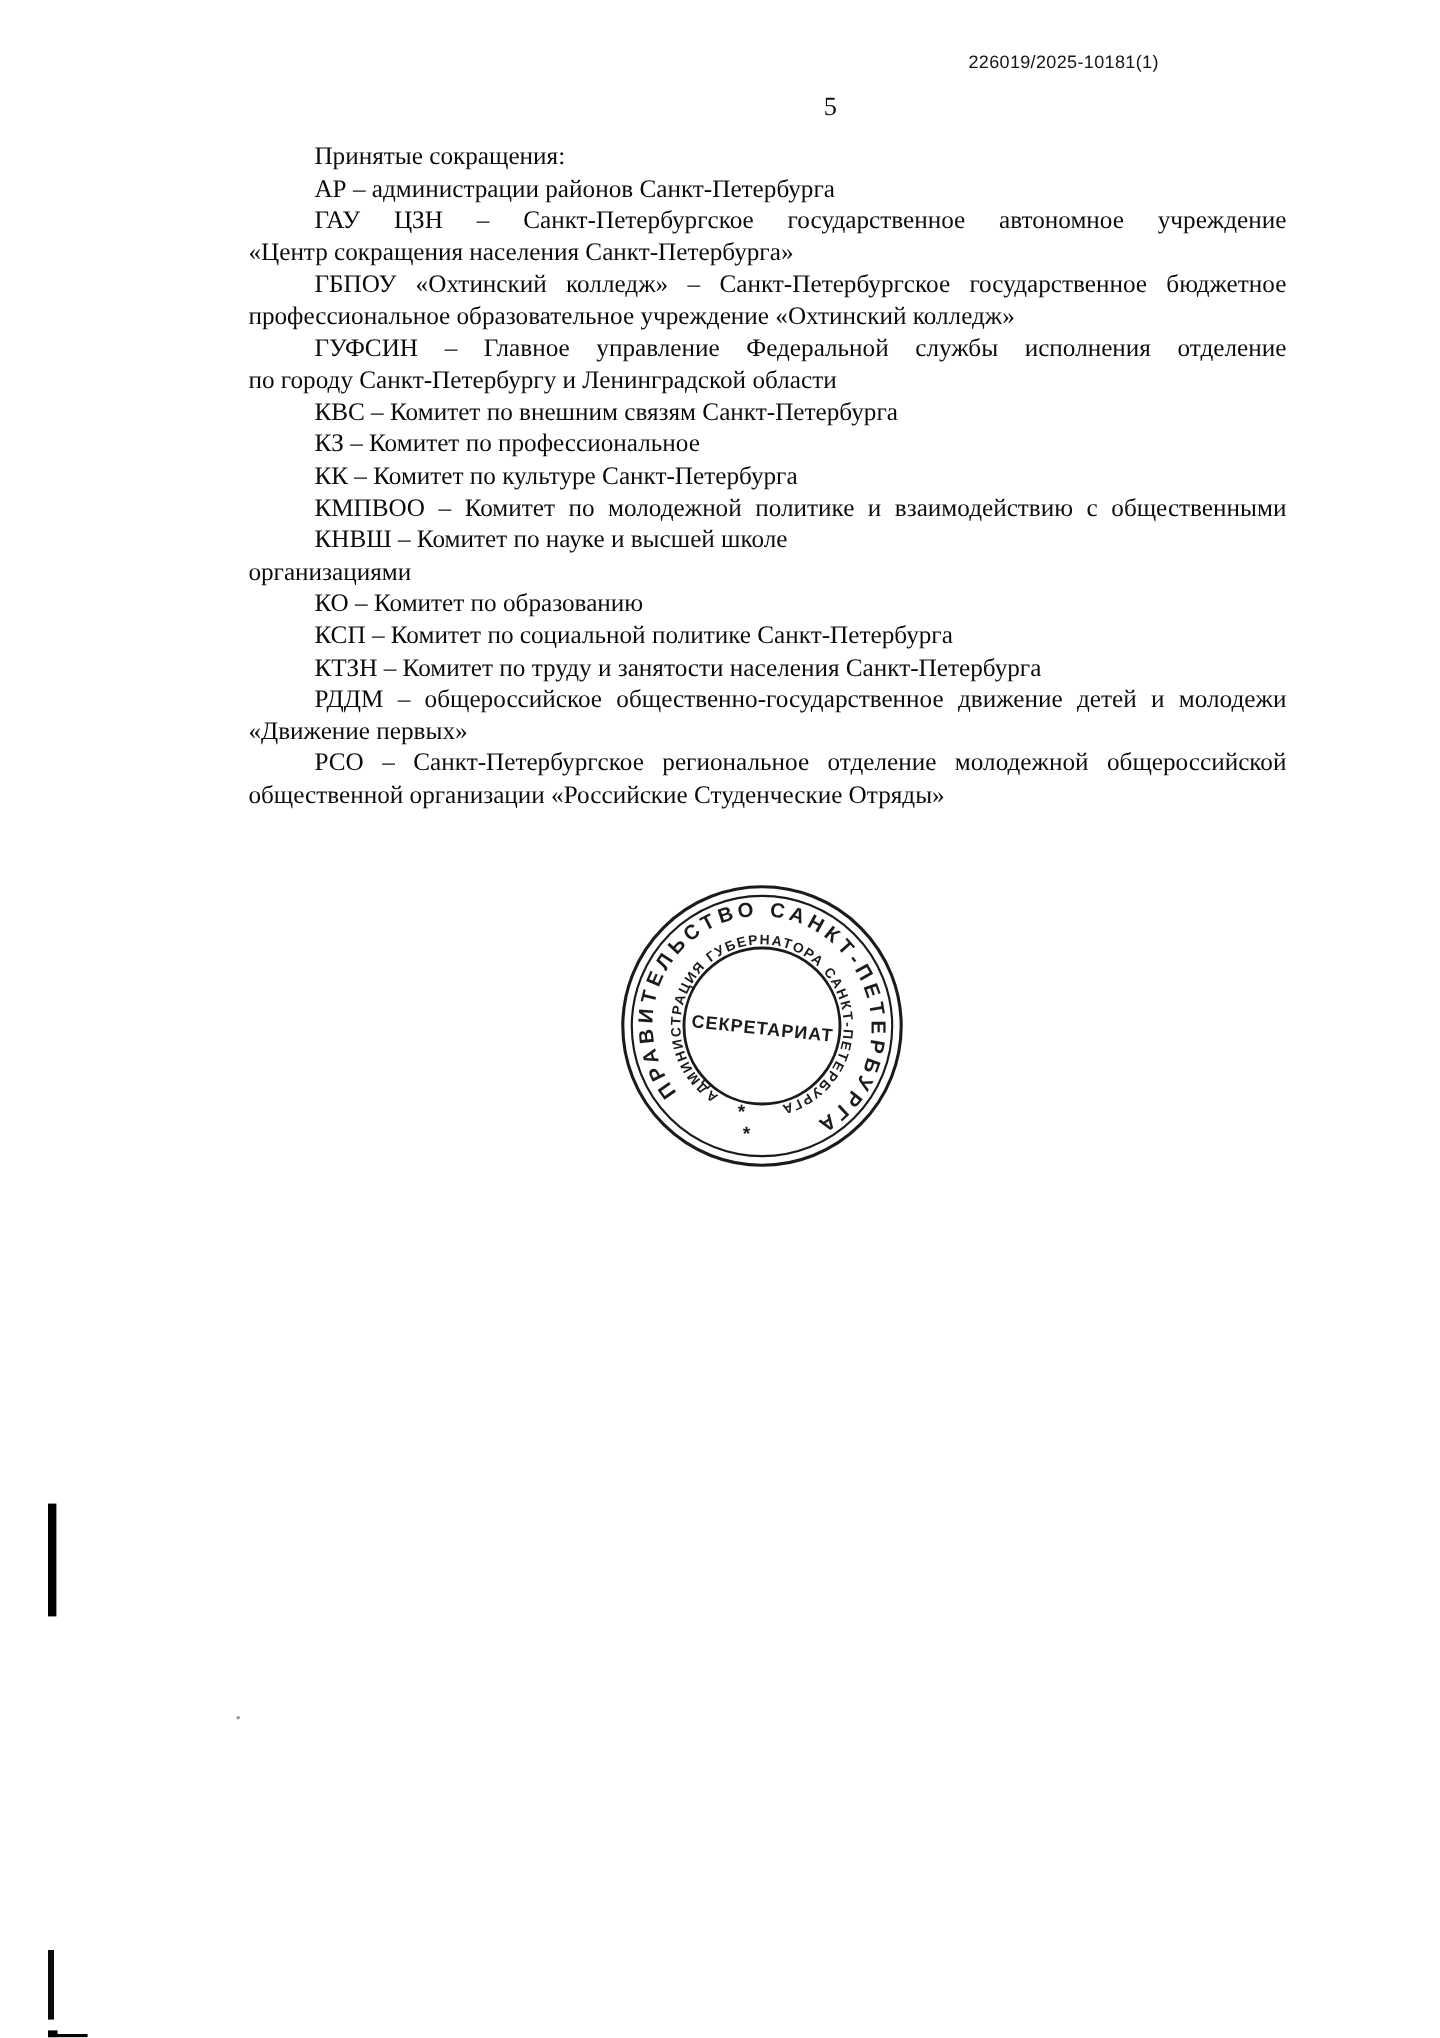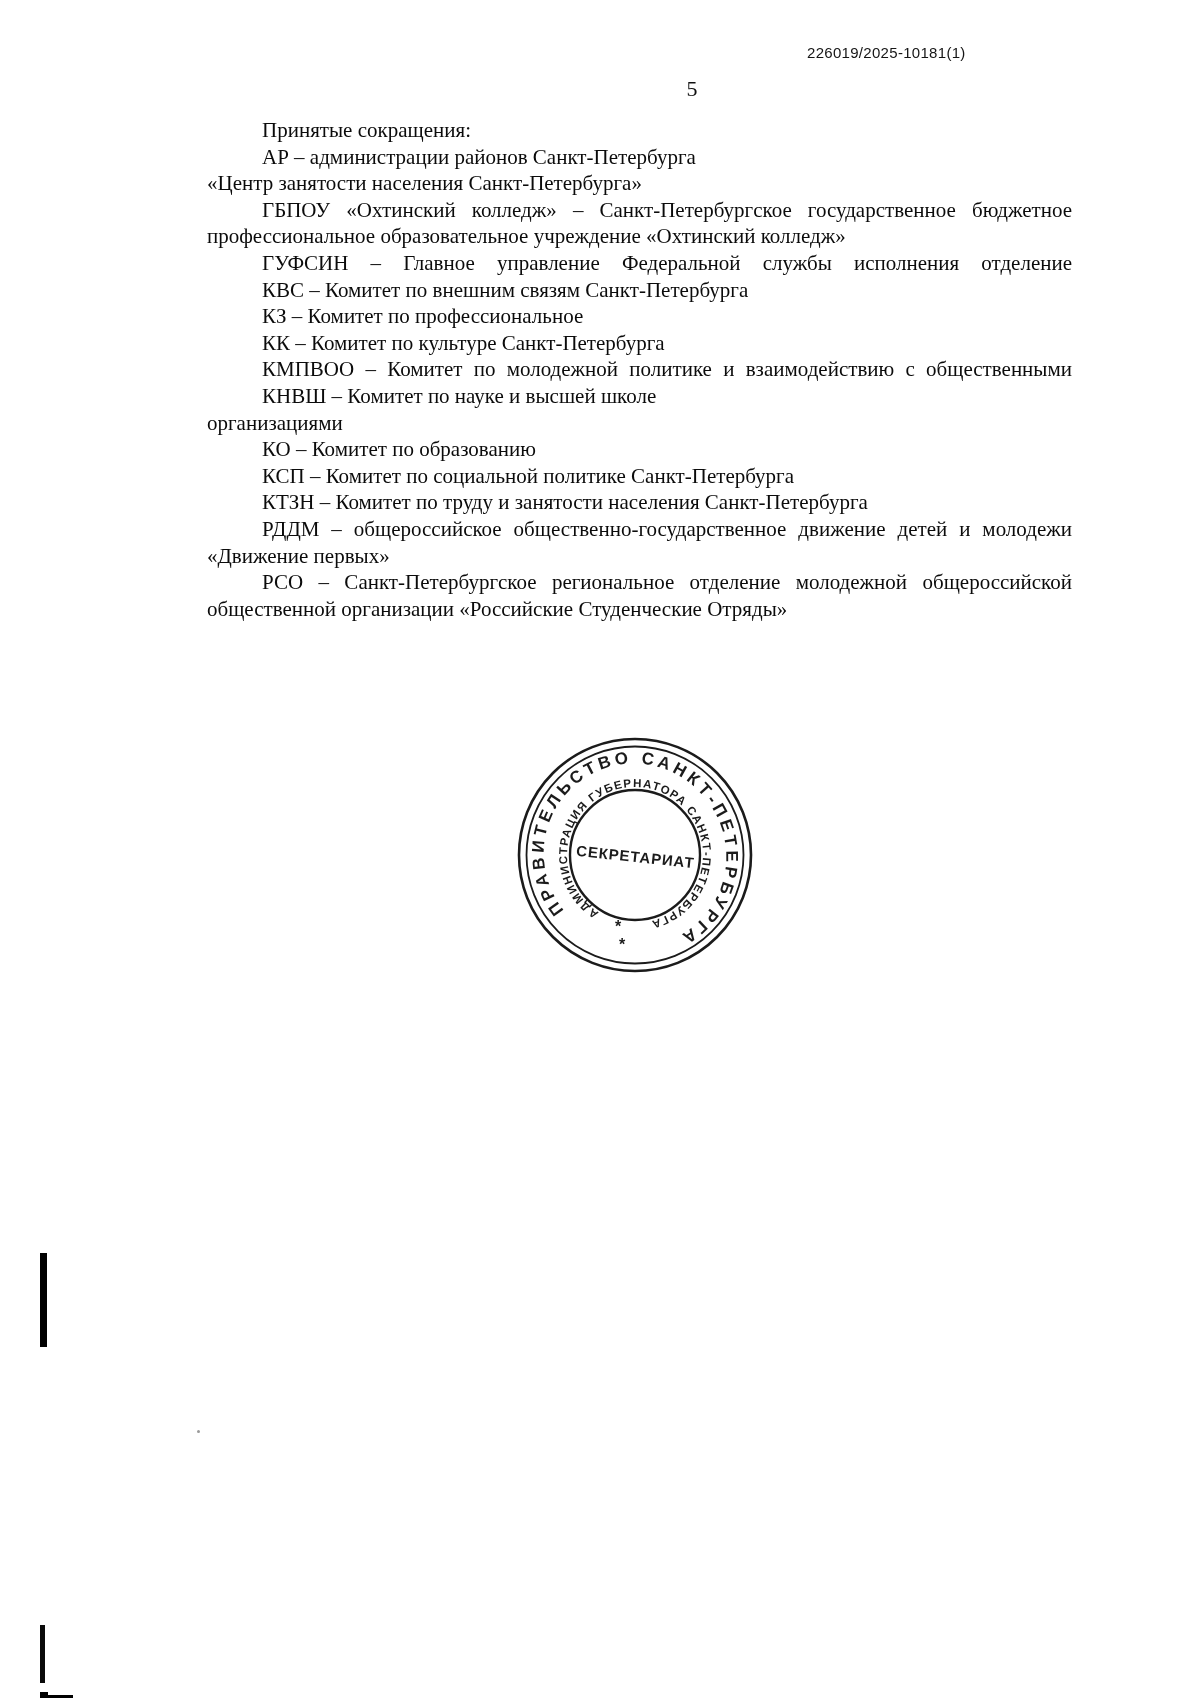--- a/index.html
+++ b/index.html
@@ -35,24 +35,26 @@
 
 <div class="page">
 
   <div class="doc-ref">226019/2025-10181(1)</div>
 
   <div class="page-number">5</div>
 
   <div class="content" id="content">
       <div class="line indent">Принятые сокращения:</div>
       <div class="line indent">АР – администрации районов Санкт-Петербурга</div>
-      <div class="line">«Центр занятости населения Санкт-Петербурга»</div>
+      <div class="line indent justify">ГАУ ЦЗН – Санкт-Петербургское государственное автономное учреждение</div>
+      <div class="line">«Центр сокращения населения Санкт-Петербурга»</div>
       <div class="line indent justify">ГБПОУ «Охтинский колледж» – Санкт-Петербургское государственное бюджетное</div>
       <div class="line">профессиональное образовательное учреждение «Охтинский колледж»</div>
       <div class="line indent justify">ГУФСИН – Главное управление Федеральной службы исполнения отделение</div>
+      <div class="line">по городу Санкт-Петербургу и Ленинградской области</div>
       <div class="line indent">КВС – Комитет по внешним связям Санкт-Петербурга</div>
       <div class="line indent">КЗ – Комитет по профессиональное</div>
       <div class="line indent">КК – Комитет по культуре Санкт-Петербурга</div>
       <div class="line indent justify">КМПВОО – Комитет по молодежной политике и взаимодействию с общественными</div>
       <div class="line indent">КНВШ – Комитет по науке и высшей школе</div>
       <div class="line">организациями</div>
       <div class="line indent">КО – Комитет по образованию</div>
       <div class="line indent">КСП – Комитет по социальной политике Санкт-Петербурга</div>
       <div class="line indent">КТЗН – Комитет по труду и занятости населения Санкт-Петербурга</div>
       <div class="line indent justify">РДДМ – общероссийское общественно-государственное движение детей и молодежи</div>

